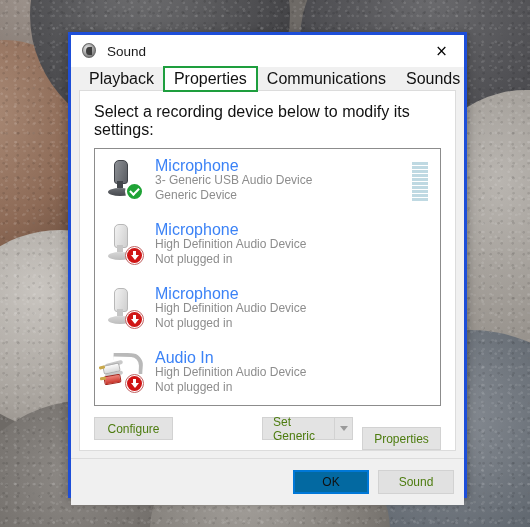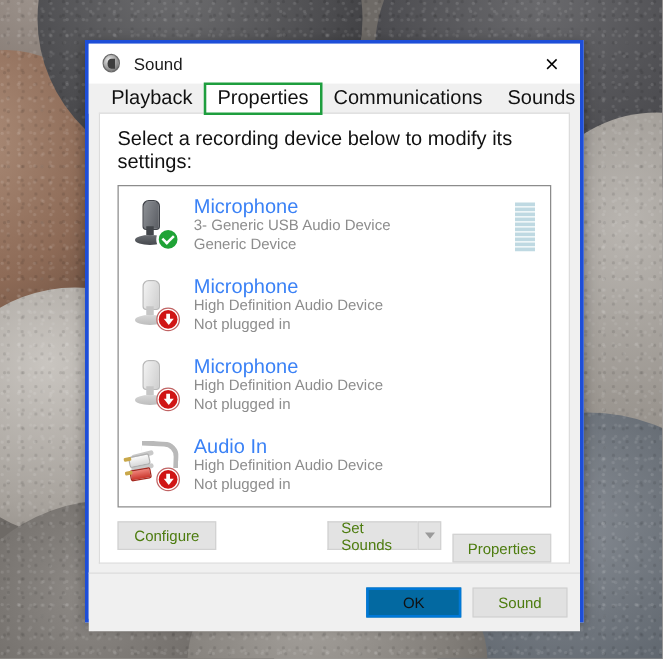--- a/index.html
+++ b/index.html
@@ -506,21 +506,21 @@
         </div>
         <div class="meter"></div>
       </div>
 
     </div>
 
     <div class="mid-buttons">
       <div class="btn disabled w80">Configure</div>
       <div class="spacer"></div>
       <div class="split">
-        <div class="btn disabled main">Set Sounds</div>
+        <div class="btn disabled main">Set Generic</div>
         <div class="btn disabled arrow">
           <span class="caret"></span>
         </div>
       </div>
       <div class="btn disabled w80" style="margin-left:9px;margin-top:20px;">Properties</div>
     </div>
 
   </div>
 
   <div class="footer">

